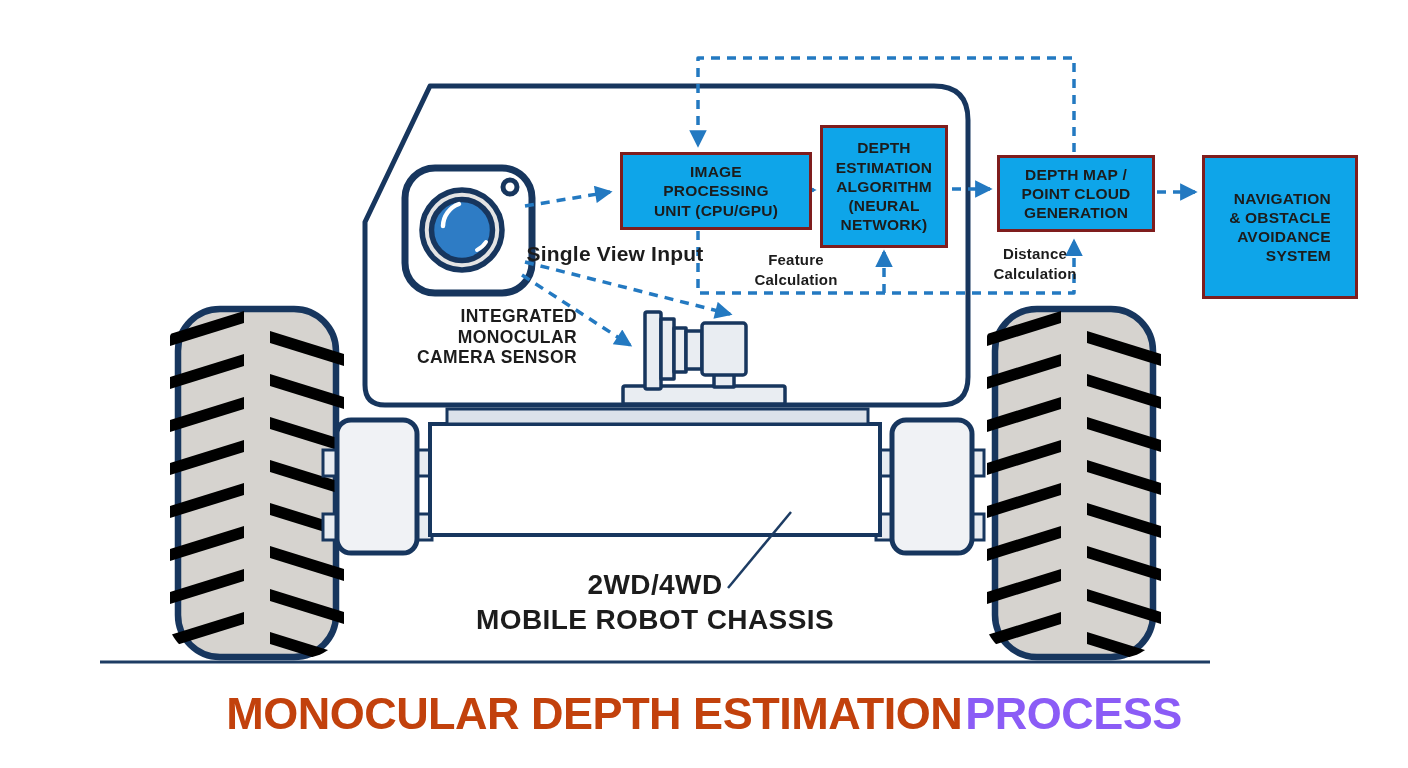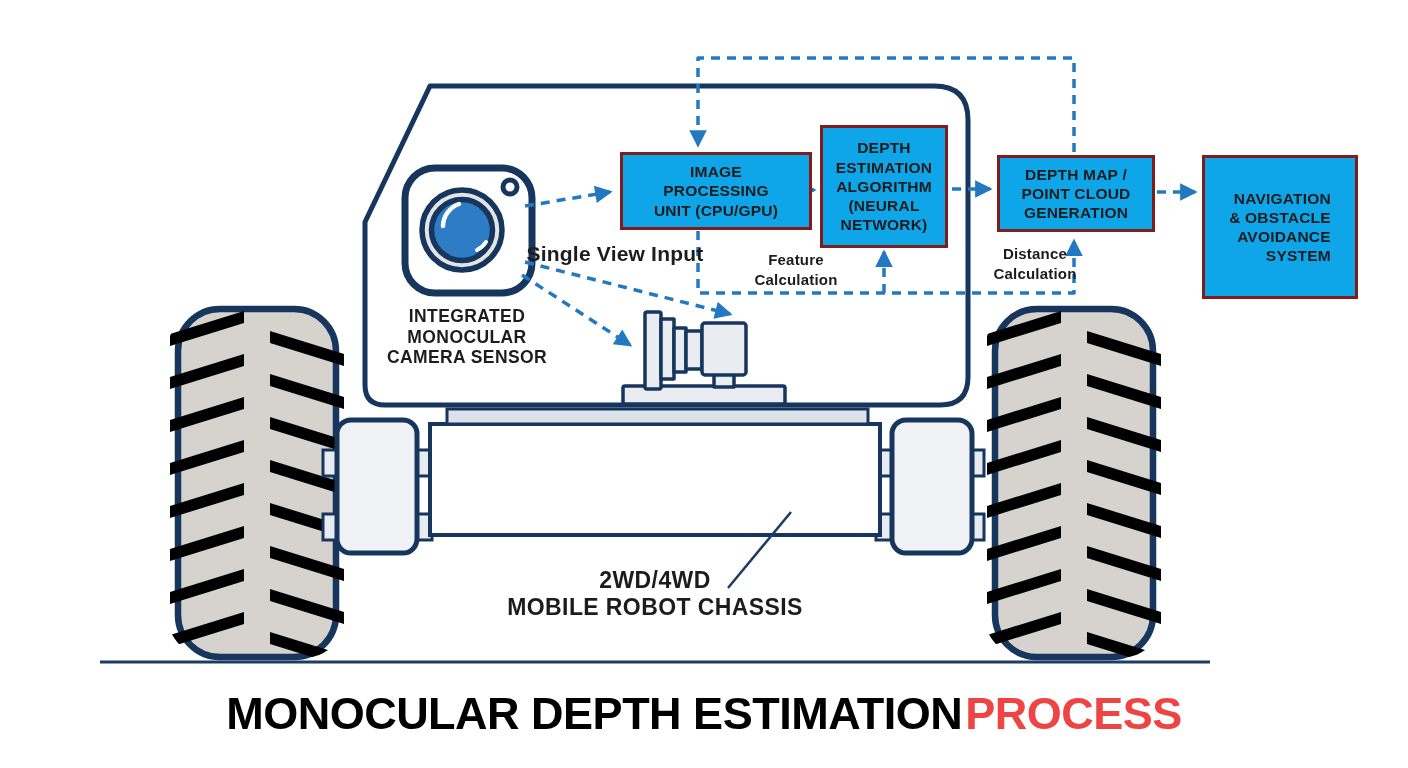--- a/index.html
+++ b/index.html
@@ -23,28 +23,28 @@
     position:absolute;z-index:2;background:#0ea5e9;border:3px solid #7f1d1d;
     display:flex;align-items:center;justify-content:center;text-align:center;
     font-weight:bold;font-size:15.5px;line-height:1.24;color:#1c1c1c;
     white-space:pre-line;box-sizing:border-box;letter-spacing:.2px;padding:2px;
   }
   .label{
     position:absolute;z-index:2;text-align:center;font-weight:bold;color:#1c1c1c;
     white-space:pre-line;letter-spacing:.2px;
   }
   .lbl-annot{font-size:15px;line-height:20px;}
-  .lbl-caps{font-size:17.5px;line-height:20.5px;letter-spacing:.4px;}
-  .lbl-chassis{font-size:23px;line-height:27px;letter-spacing:.4px;}
+  .lbl-caps{font-size:17.5px;line-height:20.5px;letter-spacing:.4px;text-align:right;}
+  .lbl-chassis{font-size:28px;line-height:35px;letter-spacing:.4px;}
   .title{
     position:absolute;z-index:2;left:0;right:0;top:688px;text-align:center;
     font-weight:bold;font-size:45px;letter-spacing:-.5px;white-space:nowrap;
   }
-  .title .t1{color:#000000;}
-  .title .t2{color:#ef4444;margin-left:3px;}
+  .title .t1{color:#c2410c;}
+  .title .t2{color:#8b5cf6;margin-left:3px;}
 </style>
 </head>
 <body>
 
 <div class="canvas">
 
   <svg width="1408" height="768" viewBox="0 0 1408 768">
     <defs>
       <marker id="arr" viewBox="0 0 10 10" refX="8.5" refY="5" markerWidth="5.4" markerHeight="5" orient="auto-start-reverse">
         <path d="M0,0 L10,5 L0,10 Z" fill="#2379c1"></path>

